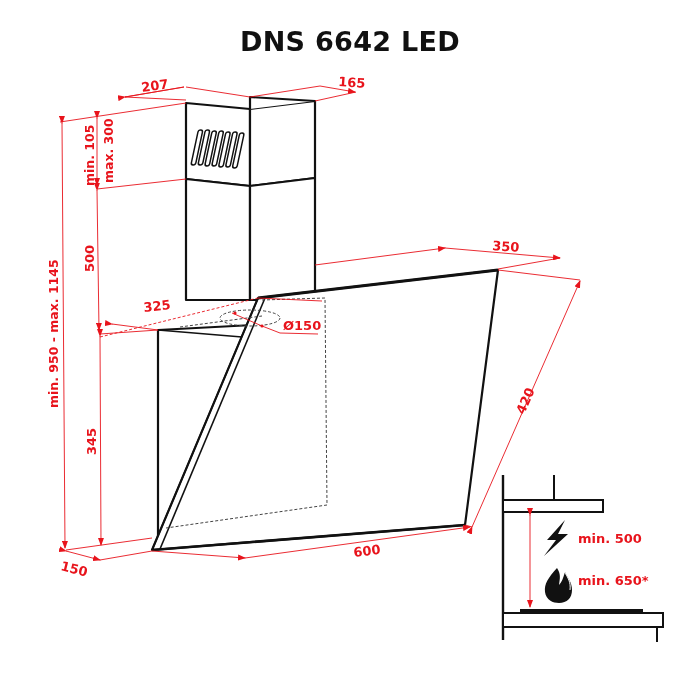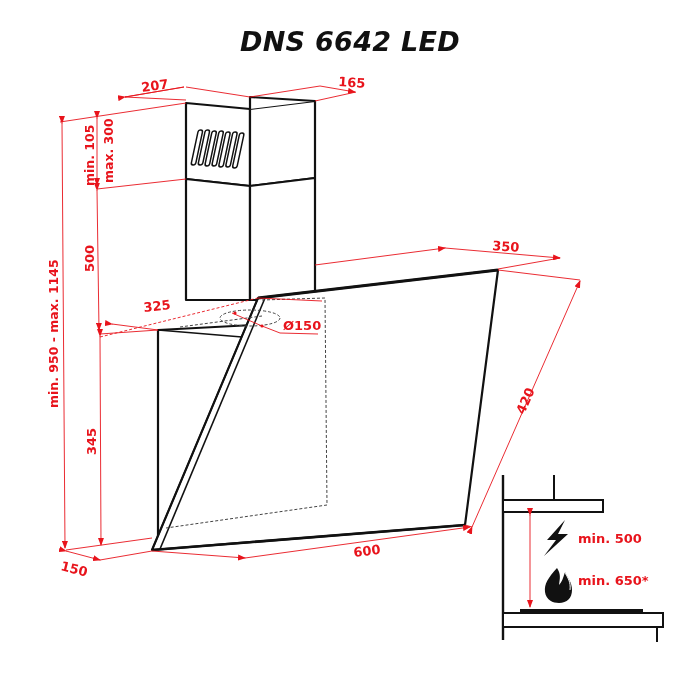--- a/index.html
+++ b/index.html
@@ -1,17 +1,17 @@
 <!DOCTYPE html>
 <html><head>
   <meta charset="utf-8">
   <style>
     html, body { margin: 0; padding: 0; background: #ffffff; }
     body { width: 700px; height: 700px; position: relative; overflow: hidden; font-family: "DejaVu Sans", sans-serif; }
-    .title { position: absolute; left: 0; top: 26px; width: 700px; text-align: center; font-family: "DejaVu Sans", sans-serif; font-weight: bold; font-size: 27px; color: #111111; letter-spacing: 0.3px; font-style: italic; }
+    .title { position: absolute; left: 0; top: 26px; width: 700px; text-align: center; font-family: "DejaVu Sans", sans-serif; font-weight: bold; font-size: 27px; color: #111111; letter-spacing: 0.3px; }
     svg.diagram { position: absolute; left: 0; top: 0; }
     .dim { fill: #e8141c; font-family: "DejaVu Sans", sans-serif; font-weight: bold; font-size: 13px; }
     .dim-sm { fill: #e8141c; font-family: "DejaVu Sans", sans-serif; font-weight: bold; font-size: 12.5px; }
     .rline { stroke: #e8141c; stroke-width: 0.9; fill: none; }
     .bline { stroke: #111; stroke-width: 2.2; fill: #fff; stroke-linejoin: round; }
     .bthin { stroke: #111; stroke-width: 1.6; fill: none; }
     .dash { stroke: #444; stroke-width: 1; fill: none; stroke-dasharray: 3 2; }
   </style>
 </head>
 <body>

